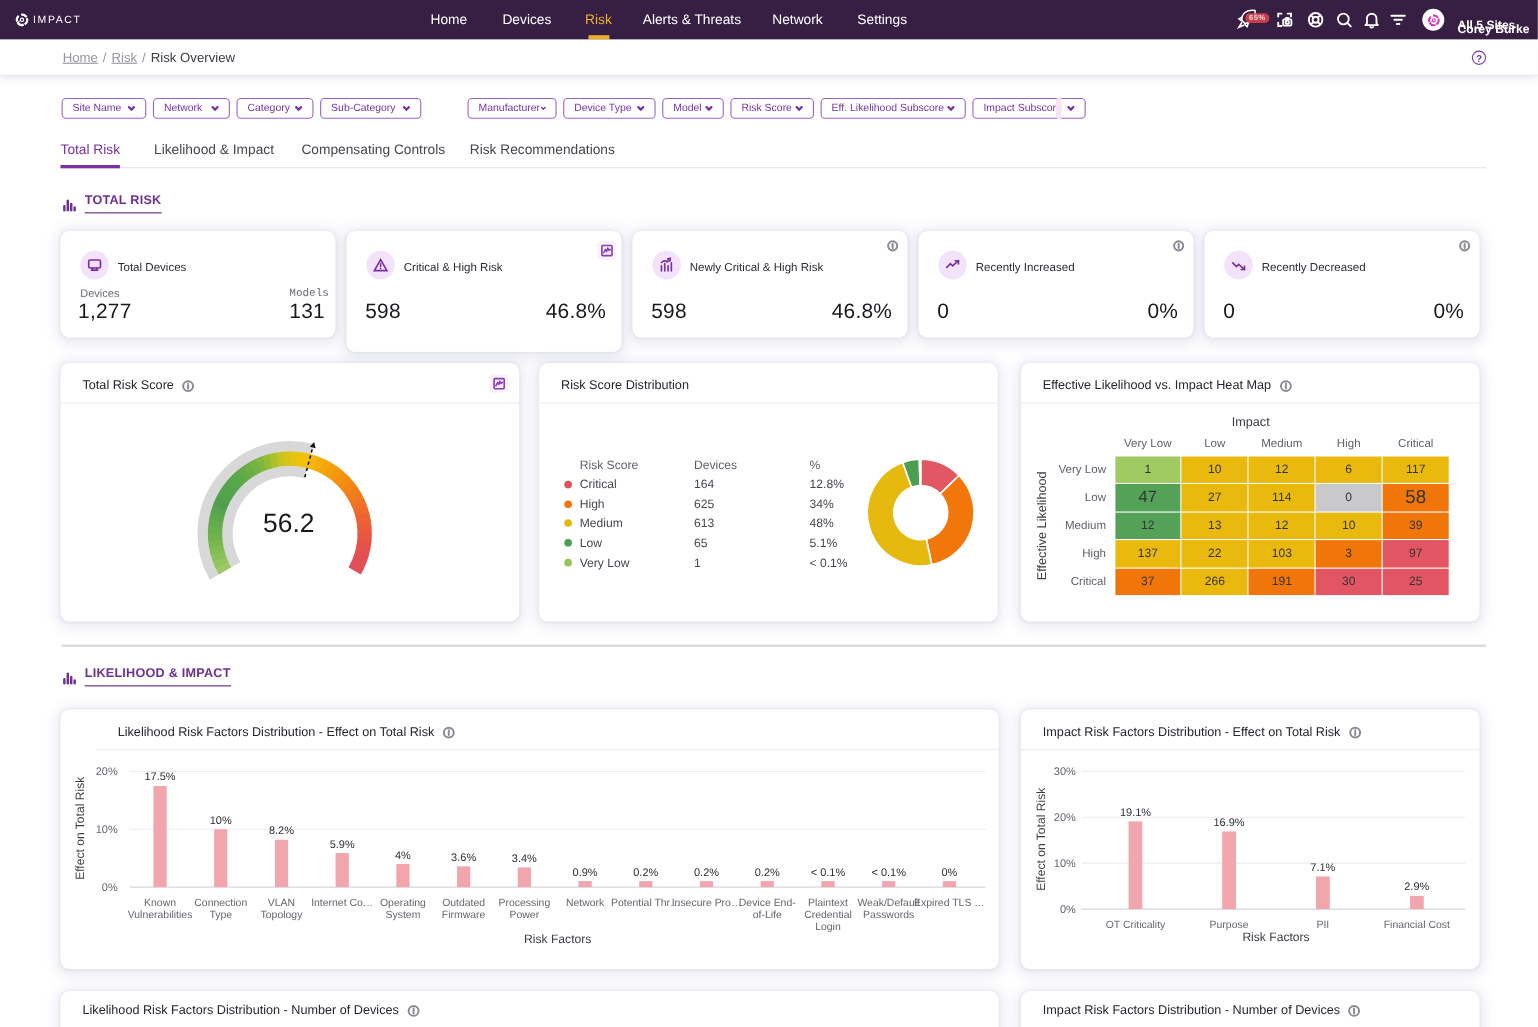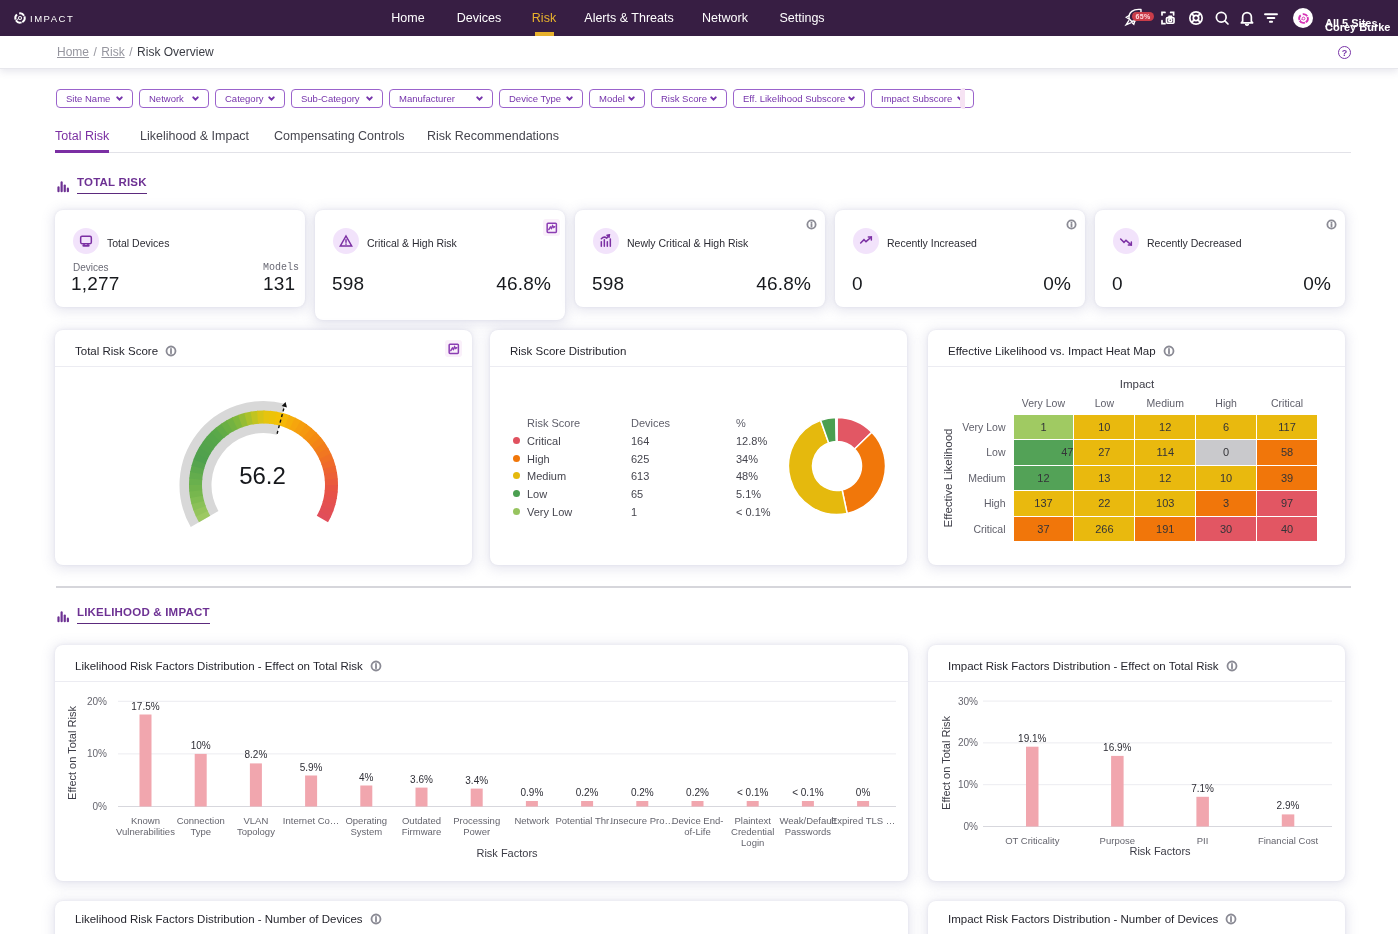--- a/index.html
+++ b/index.html
@@ -104,21 +104,21 @@
       </svg></span>
 <span class="chip" style="width:70px;">Network<svg width="9" height="9" viewBox="0 0 24 24" fill="none" stroke="#7533ab" stroke-width="5.333333333333333" stroke-linecap="round">
         <path d="M6 9 L12 15 L18 9"></path>
       </svg></span>
 <span class="chip" style="width:70px;">Category<svg width="9" height="9" viewBox="0 0 24 24" fill="none" stroke="#7533ab" stroke-width="5.333333333333333" stroke-linecap="round">
         <path d="M6 9 L12 15 L18 9"></path>
       </svg></span>
 <span class="chip" style="width:92px;">Sub-Category<svg width="9" height="9" viewBox="0 0 24 24" fill="none" stroke="#7533ab" stroke-width="5.333333333333333" stroke-linecap="round">
         <path d="M6 9 L12 15 L18 9"></path>
       </svg></span>
-<span class="chip" style="width:104px;">Manufacturer<svg width="9" height="9" viewBox="0 0 24 24" fill="none" stroke="#7533ab" stroke-width="5.333333333333333" stroke-linecap="round">
+<span class="chip" style="width:81px;margin-left:36px;">Manufacturer<svg width="9" height="9" viewBox="0 0 24 24" fill="none" stroke="#7533ab" stroke-width="5.333333333333333" stroke-linecap="round">
         <path d="M6 9 L12 15 L18 9"></path>
       </svg></span>
 <span class="chip" style="width:84px;">Device Type<svg width="9" height="9" viewBox="0 0 24 24" fill="none" stroke="#7533ab" stroke-width="5.333333333333333" stroke-linecap="round">
         <path d="M6 9 L12 15 L18 9"></path>
       </svg></span>
 <span class="chip" style="width:56px;">Model<svg width="9" height="9" viewBox="0 0 24 24" fill="none" stroke="#7533ab" stroke-width="5.333333333333333" stroke-linecap="round">
         <path d="M6 9 L12 15 L18 9"></path>
       </svg></span>
 <span class="chip" style="width:76px;">Risk Score<svg width="9" height="9" viewBox="0 0 24 24" fill="none" stroke="#7533ab" stroke-width="5.333333333333333" stroke-linecap="round">
         <path d="M6 9 L12 15 L18 9"></path>
@@ -347,56 +347,56 @@
       <div style="position:absolute;left:207.3px;top:67px;width:59.9px;text-align:center;font-size:10.5px;color:#5f5f6a;">Medium</div>
       <div style="position:absolute;left:268.2px;top:67px;width:59.9px;text-align:center;font-size:10.5px;color:#5f5f6a;">High</div>
       <div style="position:absolute;left:329.1px;top:67px;width:59.9px;text-align:center;font-size:10.5px;color:#5f5f6a;">Critical</div>
       <div style="position:absolute;left:0px;top:91.0px;width:77.5px;text-align:right;font-size:10.5px;color:#5f5f6a;">Very Low</div>
       <div style="position:absolute;left:85.5px;top:85.0px;width:59.9px;height:24.4px;background:#a0ca62;text-align:center;line-height:24.4px;font-size:11px;color:#343438;">1</div>
       <div style="position:absolute;left:146.4px;top:85.0px;width:59.9px;height:24.4px;background:#e9b90e;text-align:center;line-height:24.4px;font-size:11px;color:#343438;">10</div>
       <div style="position:absolute;left:207.3px;top:85.0px;width:59.9px;height:24.4px;background:#e9b90e;text-align:center;line-height:24.4px;font-size:11px;color:#343438;">12</div>
       <div style="position:absolute;left:268.2px;top:85.0px;width:59.9px;height:24.4px;background:#e9b90e;text-align:center;line-height:24.4px;font-size:11px;color:#343438;">6</div>
       <div style="position:absolute;left:329.1px;top:85.0px;width:59.9px;height:24.4px;background:#e9b90e;text-align:center;line-height:24.4px;font-size:11px;color:#343438;">117</div>
       <div style="position:absolute;left:0px;top:116.4px;width:77.5px;text-align:right;font-size:10.5px;color:#5f5f6a;">Low</div>
-      <div style="position:absolute;left:85.5px;top:110.4px;width:59.9px;height:24.4px;background:#53a257;text-align:right;line-height:24.4px;font-size:11px;color:#343438;">47</div>
+      <div style="position:absolute;left:85.5px;top:110.4px;width:59.9px;height:24.4px;background:#53a257;text-align:center;line-height:24.4px;font-size:15px;color:#343438;">47</div>
       <div style="position:absolute;left:146.4px;top:110.4px;width:59.9px;height:24.4px;background:#e9b90e;text-align:center;line-height:24.4px;font-size:11px;color:#343438;">27</div>
       <div style="position:absolute;left:207.3px;top:110.4px;width:59.9px;height:24.4px;background:#e9b90e;text-align:center;line-height:24.4px;font-size:11px;color:#343438;">114</div>
       <div style="position:absolute;left:268.2px;top:110.4px;width:59.9px;height:24.4px;background:#c9c9cc;text-align:center;line-height:24.4px;font-size:11px;color:#343438;">0</div>
-      <div style="position:absolute;left:329.1px;top:110.4px;width:59.9px;height:24.4px;background:#f1760a;text-align:center;line-height:24.4px;font-size:11px;color:#343438;">58</div>
+      <div style="position:absolute;left:329.1px;top:110.4px;width:59.9px;height:24.4px;background:#f1760a;text-align:center;line-height:24.4px;font-size:17px;color:#343438;">58</div>
       <div style="position:absolute;left:0px;top:141.8px;width:77.5px;text-align:right;font-size:10.5px;color:#5f5f6a;">Medium</div>
       <div style="position:absolute;left:85.5px;top:135.8px;width:59.9px;height:24.4px;background:#53a257;text-align:center;line-height:24.4px;font-size:11px;color:#343438;">12</div>
       <div style="position:absolute;left:146.4px;top:135.8px;width:59.9px;height:24.4px;background:#e9b90e;text-align:center;line-height:24.4px;font-size:11px;color:#343438;">13</div>
       <div style="position:absolute;left:207.3px;top:135.8px;width:59.9px;height:24.4px;background:#e9b90e;text-align:center;line-height:24.4px;font-size:11px;color:#343438;">12</div>
       <div style="position:absolute;left:268.2px;top:135.8px;width:59.9px;height:24.4px;background:#e9b90e;text-align:center;line-height:24.4px;font-size:11px;color:#343438;">10</div>
       <div style="position:absolute;left:329.1px;top:135.8px;width:59.9px;height:24.4px;background:#f1760a;text-align:center;line-height:24.4px;font-size:11px;color:#343438;">39</div>
       <div style="position:absolute;left:0px;top:167.2px;width:77.5px;text-align:right;font-size:10.5px;color:#5f5f6a;">High</div>
       <div style="position:absolute;left:85.5px;top:161.2px;width:59.9px;height:24.4px;background:#e9b90e;text-align:center;line-height:24.4px;font-size:11px;color:#343438;">137</div>
       <div style="position:absolute;left:146.4px;top:161.2px;width:59.9px;height:24.4px;background:#e9b90e;text-align:center;line-height:24.4px;font-size:11px;color:#343438;">22</div>
       <div style="position:absolute;left:207.3px;top:161.2px;width:59.9px;height:24.4px;background:#e9b90e;text-align:center;line-height:24.4px;font-size:11px;color:#343438;">103</div>
       <div style="position:absolute;left:268.2px;top:161.2px;width:59.9px;height:24.4px;background:#f1760a;text-align:center;line-height:24.4px;font-size:11px;color:#343438;">3</div>
       <div style="position:absolute;left:329.1px;top:161.2px;width:59.9px;height:24.4px;background:#e25663;text-align:center;line-height:24.4px;font-size:11px;color:#343438;">97</div>
       <div style="position:absolute;left:0px;top:192.6px;width:77.5px;text-align:right;font-size:10.5px;color:#5f5f6a;">Critical</div>
       <div style="position:absolute;left:85.5px;top:186.6px;width:59.9px;height:24.4px;background:#f1760a;text-align:center;line-height:24.4px;font-size:11px;color:#343438;">37</div>
       <div style="position:absolute;left:146.4px;top:186.6px;width:59.9px;height:24.4px;background:#e9b90e;text-align:center;line-height:24.4px;font-size:11px;color:#343438;">266</div>
       <div style="position:absolute;left:207.3px;top:186.6px;width:59.9px;height:24.4px;background:#f1760a;text-align:center;line-height:24.4px;font-size:11px;color:#343438;">191</div>
       <div style="position:absolute;left:268.2px;top:186.6px;width:59.9px;height:24.4px;background:#e25663;text-align:center;line-height:24.4px;font-size:11px;color:#343438;">30</div>
-      <div style="position:absolute;left:329.1px;top:186.6px;width:59.9px;height:24.4px;background:#e25663;text-align:center;line-height:24.4px;font-size:11px;color:#343438;">40</div>
+      <div style="position:absolute;left:329.1px;top:186.6px;width:59.9px;height:24.4px;background:#e25663;text-align:center;line-height:24.4px;font-size:11px;color:#343438;">25</div>
       <div style="position:absolute;left:-40px;top:142px;width:120px;text-align:center;font-size:11.5px;color:#3c3c46;transform:rotate(-90deg);white-space:nowrap;">Effective Likelihood</div>
     </div>
 </div>
 <div class="secthead" style="left:56px;top:606px;">
     <svg width="15" height="15" viewBox="0 0 24 24" fill="none" stroke="#6d3193" stroke-width="3.5200000000000005" stroke-linecap="round">
       <path d="M4 21 L4 15"></path>
       <path d="M9 21 L9 7"></path>
       <path d="M14 21 L14 12"></path>
       <path d="M19 21 L19 17"></path>
     </svg>
     <span>LIKELIHOOD &amp; IMPACT</span>
   </div>
-<div class="card" style="left:55px;top:645px;width:853px;height:236px;">
+<div class="card" style="left:55px;top:645px;width:853px;height:236px;padding-left:32px;">
 <div class="chead">Likelihood Risk Factors Distribution - Effect on Total Risk <svg width="12" height="12" viewBox="0 0 24 24" fill="none" stroke="#8a8a94" stroke-width="3.6" stroke-linecap="round">
         <circle cx="12" cy="12" r="9"></circle>
         <path d="M12 11 L12 16.5"></path>
         <path d="M12 7.8 L12 8.4"></path>
       </svg></div>
 <div style="position:absolute;left:0;top:36px;"><svg width="853" height="200" viewBox="0 0 853 200">
         <line x1="63" y1="125.5" x2="841" y2="125.5" stroke="#d7d7dd" stroke-width="1"></line>
         <text x="52" y="129.0" text-anchor="end" font-size="10" fill="#65656e">0%</text>
         <line x1="63" y1="72.9" x2="841" y2="72.9" stroke="#ececf0" stroke-width="1"></line>
         <text x="52" y="76.4" text-anchor="end" font-size="10" fill="#65656e">10%</text>

